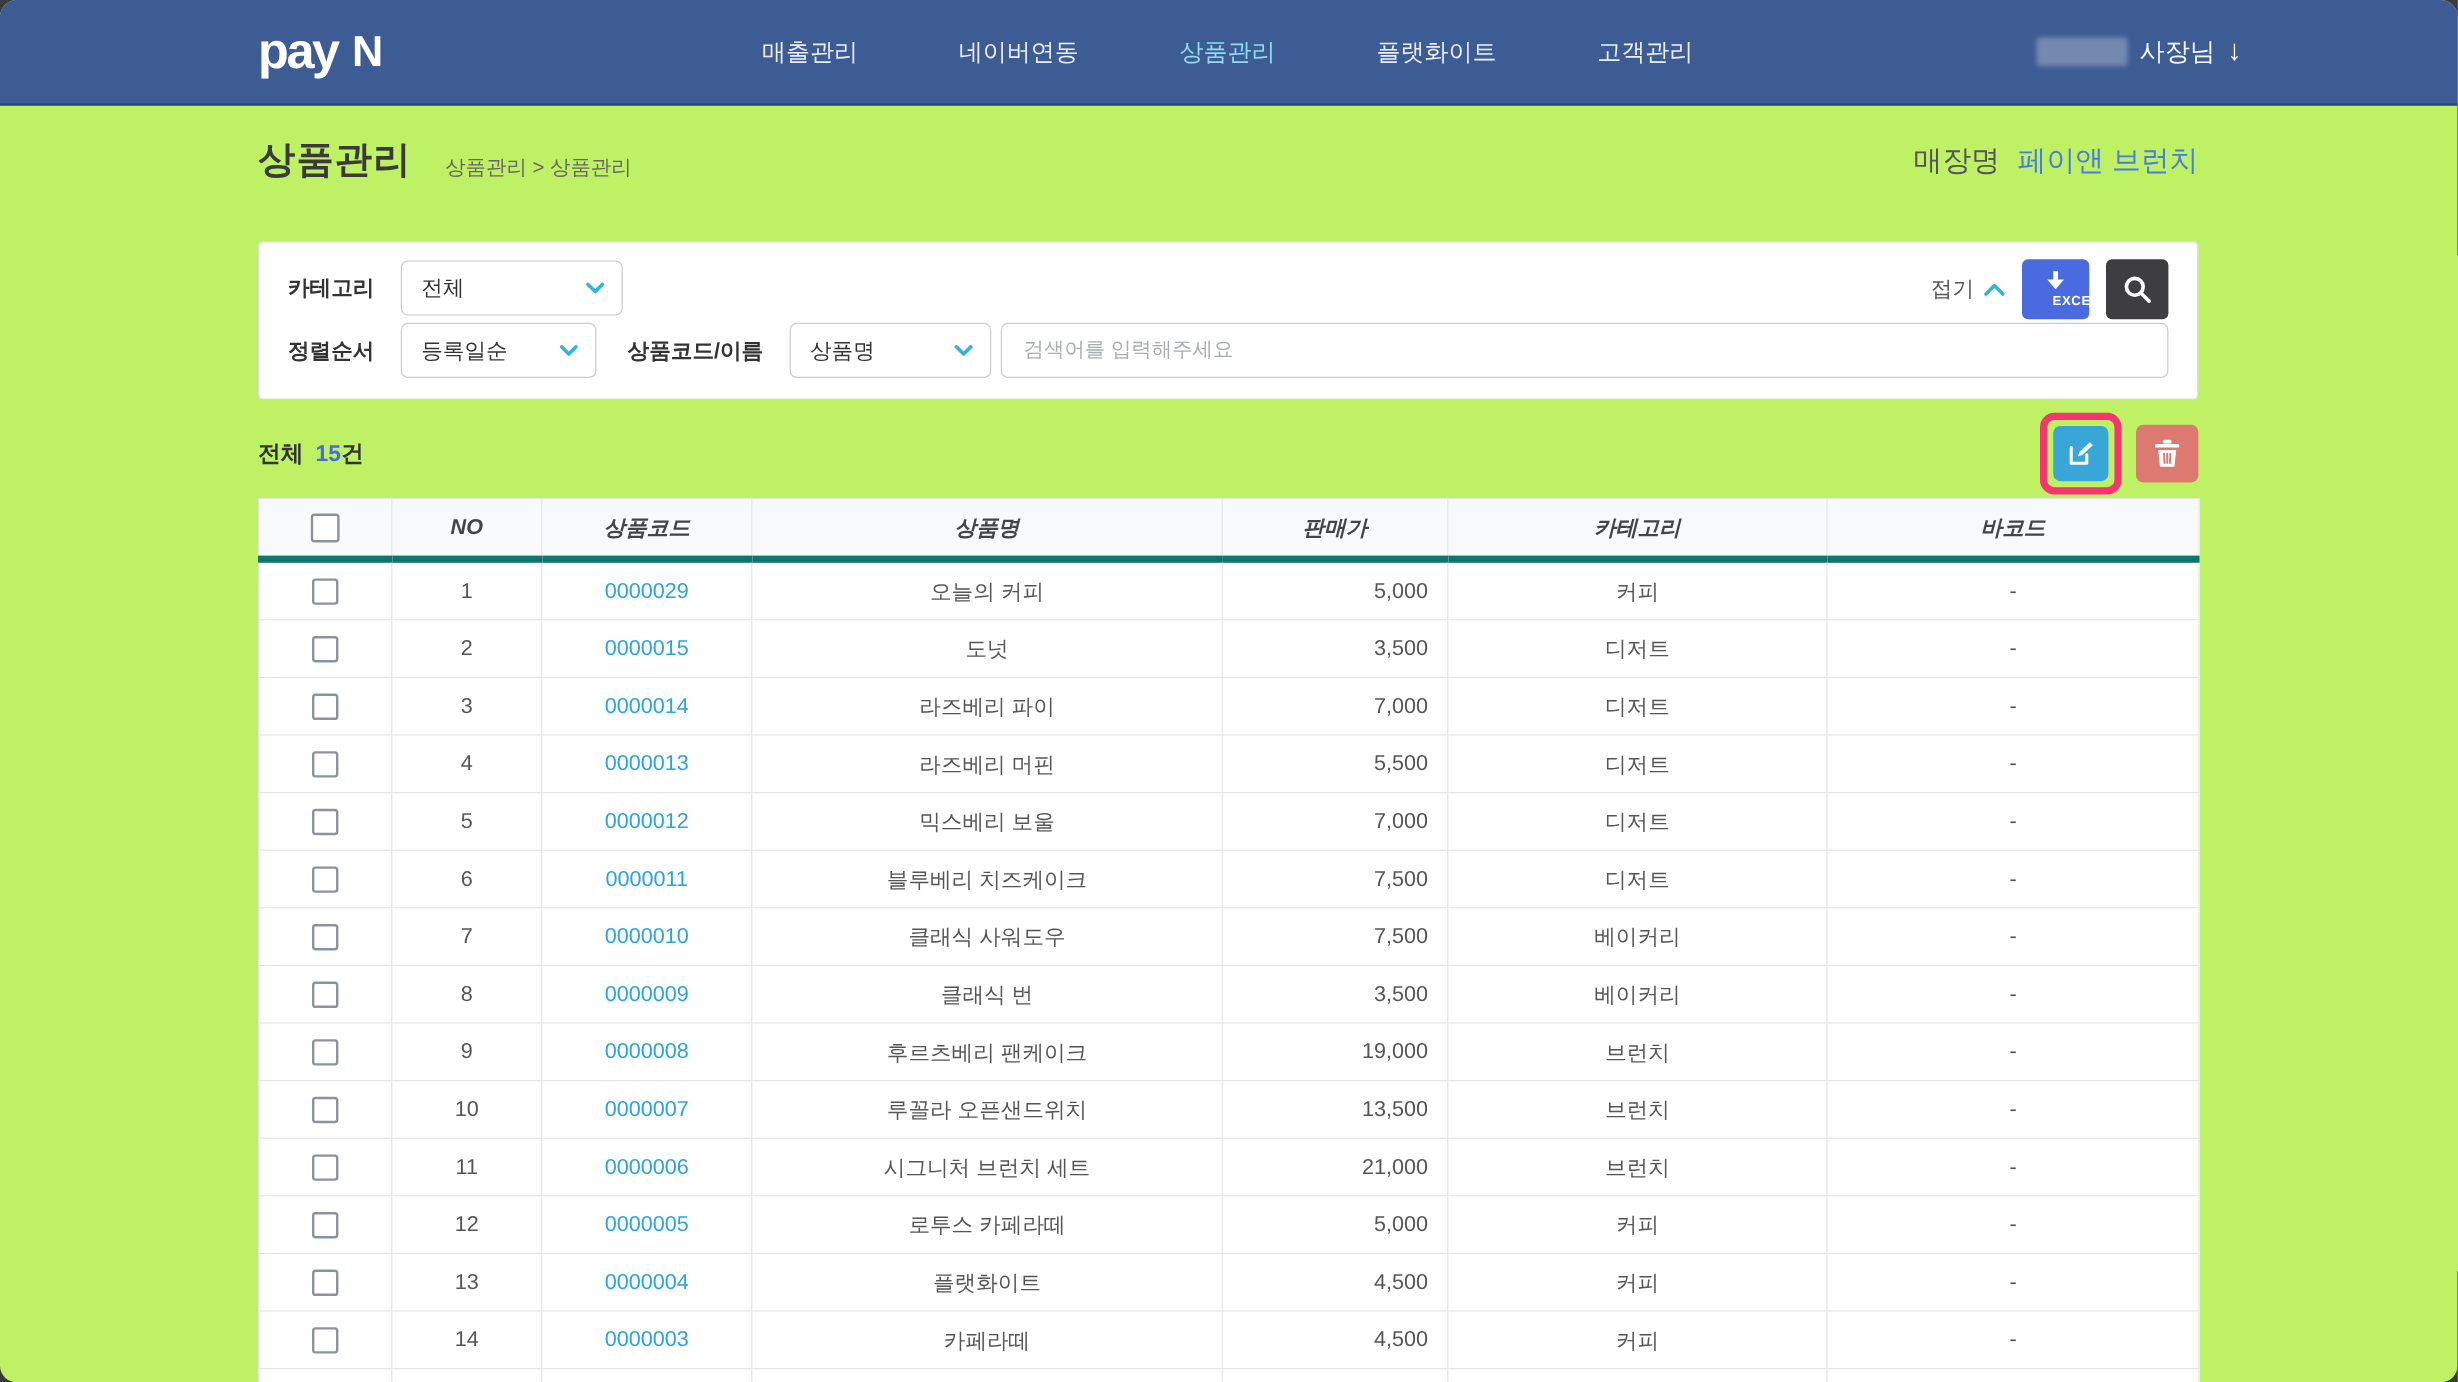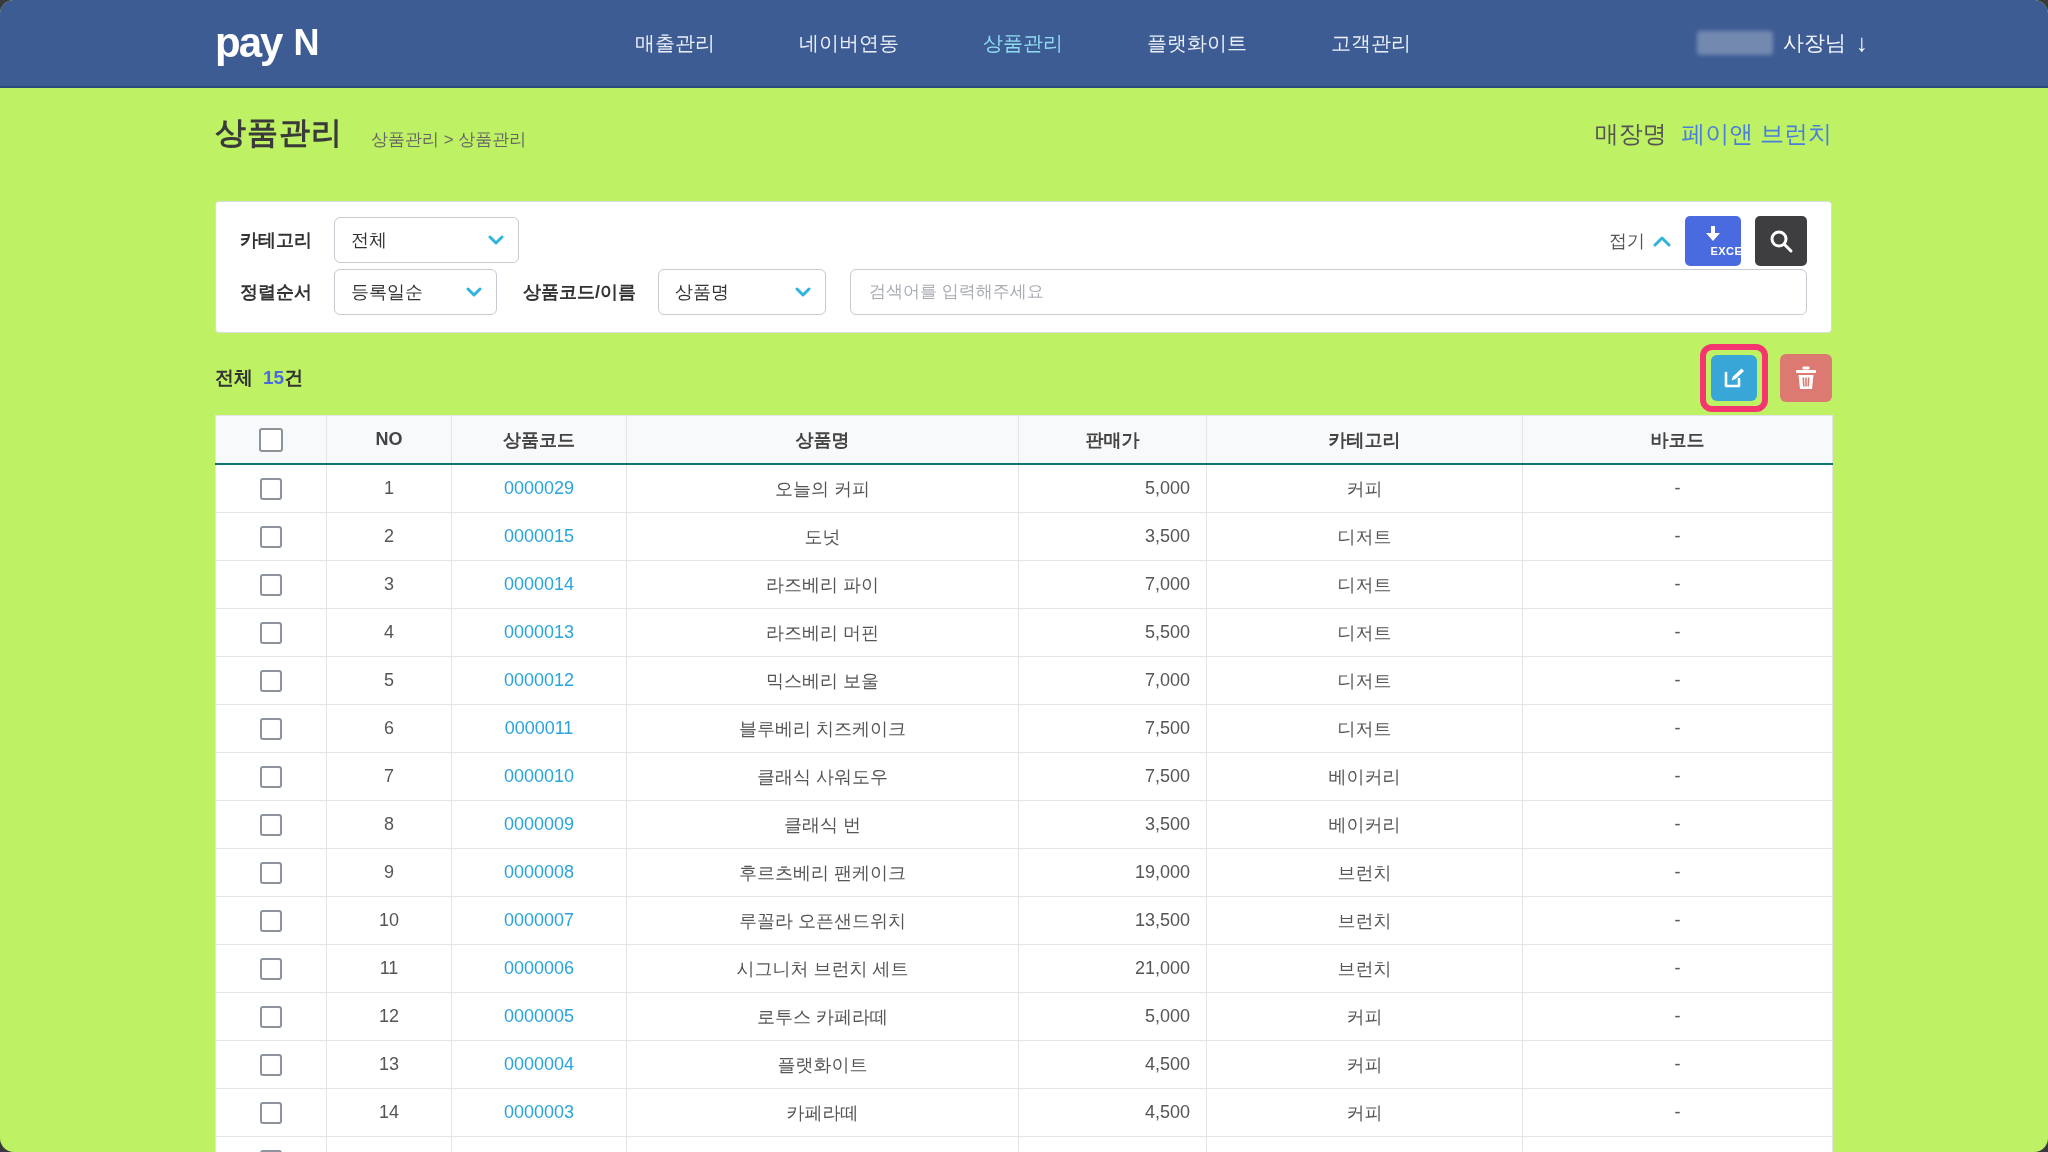--- a/index.html
+++ b/index.html
@@ -29,21 +29,21 @@
   
   .filter-card{position:relative;margin:47px 216px 0 215px;background:#fff;border:1px solid #d9dce1;border-radius:4px;box-sizing:border-box;padding:14px 24px 16px 24px;}
   .filter-line{display:flex;align-items:center;height:48px;}
   .filter-line + .filter-line{margin-top:4px;}
   .f-label{font-size:18px;font-weight:bold;color:#333;margin-right:22px;white-space:nowrap;}
   .selectbox{position:relative;display:flex;align-items:center;justify-content:space-between;background:#fff;border:1px solid #c7cbd1;border-radius:6px;height:46px;box-sizing:border-box;padding:0 14px 0 16px;cursor:pointer;}
   .selectbox .val{font-size:18px;color:#333;}
   .sel-cat{width:185px;}
   .sel-sort{width:163px;}
   .sel-field{width:168px;}
-  .search-input{flex:1;margin-left:24px;height:46px;box-sizing:border-box;border:1px solid #c7cbd1;border-radius:6px;padding:0 18px;font-size:17px;color:#333;background:#fff;font-family:inherit;}
+  .search-input{flex:1;margin-left:8px;height:46px;box-sizing:border-box;border:1px solid #c7cbd1;border-radius:6px;padding:0 18px;font-size:17px;color:#333;background:#fff;font-family:inherit;}
   .search-input::placeholder{color:#a9adb3;}
   .right-tools{position:absolute;right:24px;top:14px;display:flex;align-items:center;gap:14px;height:50px;}
   .collapse{display:flex;align-items:center;gap:8px;cursor:pointer;}
   .collapse .txt{font-size:18px;color:#555;}
   .excel-btn{width:56px;height:50px;background:#4a6be0;border:none;border-radius:5px;display:flex;flex-direction:column;align-items:center;justify-content:center;gap:2px;cursor:pointer;padding:0;}
   .excel-btn .xlabel{color:#fff;font-size:11px;font-weight:bold;letter-spacing:.5px;margin-left:34px;}
   .search-btn{width:52px;height:50px;background:#3e3e40;border:none;border-radius:5px;display:flex;align-items:center;justify-content:center;cursor:pointer;}
 
   
   .summary-row{margin:10px 216px 0 215px;display:flex;align-items:center;height:70px;gap:36px;}
@@ -52,21 +52,21 @@
   .btn-group{margin-left:auto;display:flex;align-items:center;gap:12px;}
   .ring{border:6px solid #f5356f;border-radius:12px;padding:5px;display:flex;}
   .edit-btn{width:46px;height:46px;background:#38a6d6;border:none;border-radius:6px;display:flex;align-items:center;justify-content:center;cursor:pointer;}
   .del-btn{width:52px;height:48px;background:#dc7a72;border:none;border-radius:6px;display:flex;align-items:center;justify-content:center;cursor:pointer;}
 
   
   .table-wrap{margin:2px 216px 0 215px;}
   table{border-collapse:collapse;table-layout:fixed;width:1617px;background:#fff;}
   col.c-cb{width:111px;} col.c-no{width:125px;} col.c-code{width:175px;} col.c-name{width:392px;} col.c-price{width:188px;} col.c-cat{width:316px;} col.c-bar{width:310px;}
   th,td{border:1px solid #e3e5e9;text-align:center;font-size:18px;height:47px;padding:0;}
-  thead th{background:#f8f9fb;color:#444;font-weight:bold;border-bottom:2px solid #0f766e;}
+  thead th{background:#f8f9fb;color:#444;font-weight:bold;border-bottom:6px solid #0f766e;font-style:italic;}
   tbody td{color:#555;background:#fff;}
   td.price{text-align:right;padding-right:16px;}
   a.code{color:#2aa4dd;text-decoration:none;cursor:pointer;}
   .cb{display:inline-block;width:22px;height:22px;background:#fff;border:2px solid #8d939c;border-radius:3px;box-sizing:border-box;vertical-align:middle;cursor:pointer;}
   thead .cb{width:24px;height:24px;}
 </style>
 </head>
 <body>
 
 <div class="screen">

